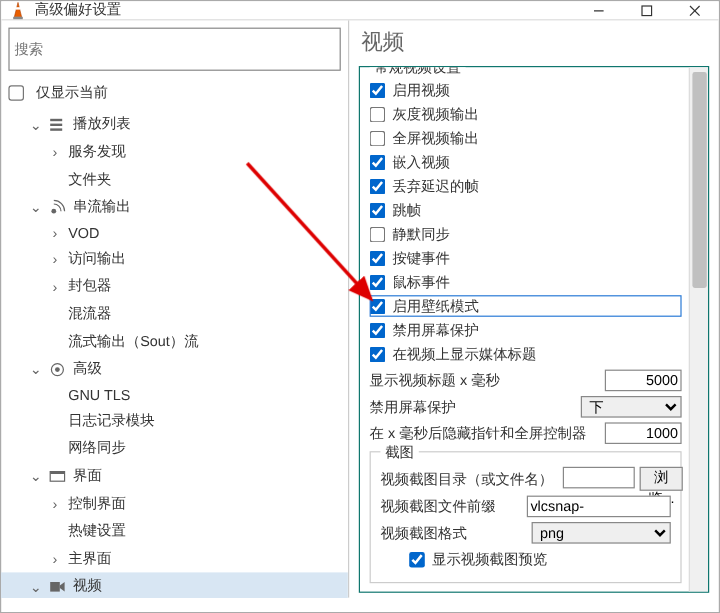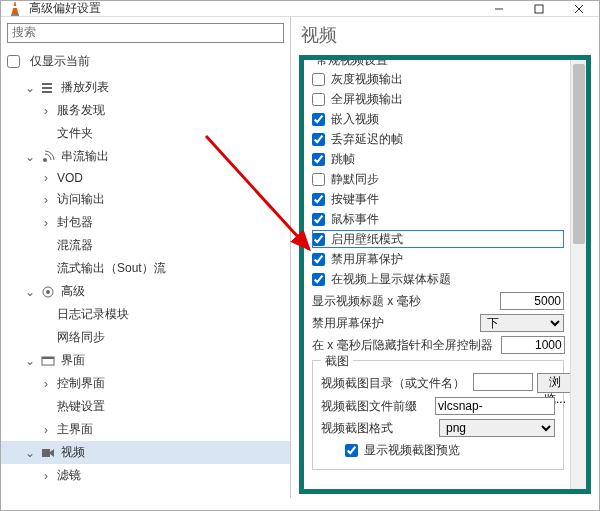--- a/index.html
+++ b/index.html
@@ -6,31 +6,31 @@
 body { font-family: "Microsoft YaHei", sans-serif; font-size: 12px; color: #333; background: #fff; }
 .window { width: 600px; height: 511px; border: 1px solid #aaa; position: relative; overflow: hidden; }
 .titlebar { height: 16px; background: #fff; display: flex; align-items: center; border-bottom: 1px solid #ddd; }
 .titlebar .vlc-icon { width: 16px; height: 16px; margin: 0 6px; }
 .titlebar .title { flex: 1; font-size: 12px; }
 .titlebar .winbtns { display: flex; }
 .titlebar .winbtn { width: 40px; height: 28px; display: flex; align-items: center; justify-content: center; cursor: pointer; }
 .content { display: flex; height: calc(100% - 28px); }
 .left { width: 290px; border-right: 1px solid #ccc; display: flex; flex-direction: column; }
 .search { margin: 6px; }
-.search input { width: 100%; height: 20px; border: 1px solid #888; padding: 1px 4px; font-size: 12px; font-family: Liberation Mono, monospace; }
+.search input { width: 100%; height: 20px; border: 1px solid #888; padding: 17px 4px; font-size: 12px; font-family: Liberation Serif, serif; }
 .only-current { margin: 4px 6px 4px; display: flex; align-items: center; gap: 4px; }
 .tree { flex: 1; overflow-y: auto; padding: 2px 0; }
 .tree-item { padding: 3px 0 3px 24px; cursor: pointer; white-space: nowrap; display: flex; align-items: center; gap: 6px; }
 .tree-item.l2 { padding-left: 40px; }
 .tree-item.selected { background: #d8e6f3; }
 .tree-item .exp { display: inline-block; width: 10px; text-align: center; color: #666; }
 .tree-item .tree-icon { width: 14px; height: 14px; display: inline-flex; align-items: center; justify-content: center; }
 .right { flex: 1; display: flex; flex-direction: column; overflow: hidden; }
 .right-title { font-size: 18px; color: #666; padding: 6px 10px 4px; }
-.group { border: 5px solid #0f766e; margin: 4px 8px; padding: 8px 8px 0 8px; position: relative; flex: 1; overflow-y: hidden; }
+.group { border: 1px solid #0f766e; margin: 4px 8px; padding: 8px 8px 0 8px; position: relative; flex: 1; overflow-y: hidden; }
 .group-label { position: absolute; top: -8px; left: 8px; background: #fff; padding: 0 4px; font-size: 12px; }
 .row { display: flex; align-items: center; margin: 2px 0; min-height: 18px; }
 .row.indent { margin-left: 24px; }
 .chk { margin-right: 6px; width: 13px; height: 13px; }
 .spin, .sel, .txtin { border: 1px solid #888; height: 18px; font-size: 12px; font-family: inherit; padding: 0 2px; }
 .spin { width: 64px; text-align: right; }
 .sel { width: 84px; }
 .txtin { width: 76px; }
 .btn { border: 1px solid #888; background: #eee; height: 20px; padding: 0 6px; font-size: 12px; cursor: pointer; font-family: inherit; }
 .form-row { display: flex; align-items: center; margin: 4px 0; gap: 8px; }
@@ -142,20 +142,24 @@
             <span class="tree-icon">
               <svg width="14" height="14">
                 <circle cx="7" cy="7" r="5" fill="none" stroke="#666"></circle>
                 <circle cx="7" cy="7" r="2" fill="#666"></circle>
               </svg>
             </span>
             <span>高级</span>
           </div>
         <div class="tree-item l2">
             <span class="exp"></span>
+            <span>GNU TLS</span>
+          </div>
+        <div class="tree-item l2">
+            <span class="exp"></span>
             <span>日志记录模块</span>
           </div>
         <div class="tree-item l2">
             <span class="exp"></span>
             <span>网络同步</span>
           </div>
         <div class="tree-item">
             <span class="exp">⌄</span>
             <span class="tree-icon">
               <svg width="14" height="14">
@@ -193,20 +197,24 @@
           </div>
 
       </div>
     </div>
 
     <div class="right" style="position:relative">
       <div class="right-title">视频</div>
       <div class="group" style="padding-right:22px">
         <div class="group-label">常规视频设置</div>
 
+        <div class="row">
+            <input type="checkbox" class="chk" checked="" style="">
+            <span>启用视频</span>
+          </div>
         <div class="row">
             <input type="checkbox" class="chk" style="">
             <span>灰度视频输出</span>
           </div>
         <div class="row">
             <input type="checkbox" class="chk" style="">
             <span>全屏视频输出</span>
           </div>
         <div class="row">
             <input type="checkbox" class="chk" checked="" style="">

